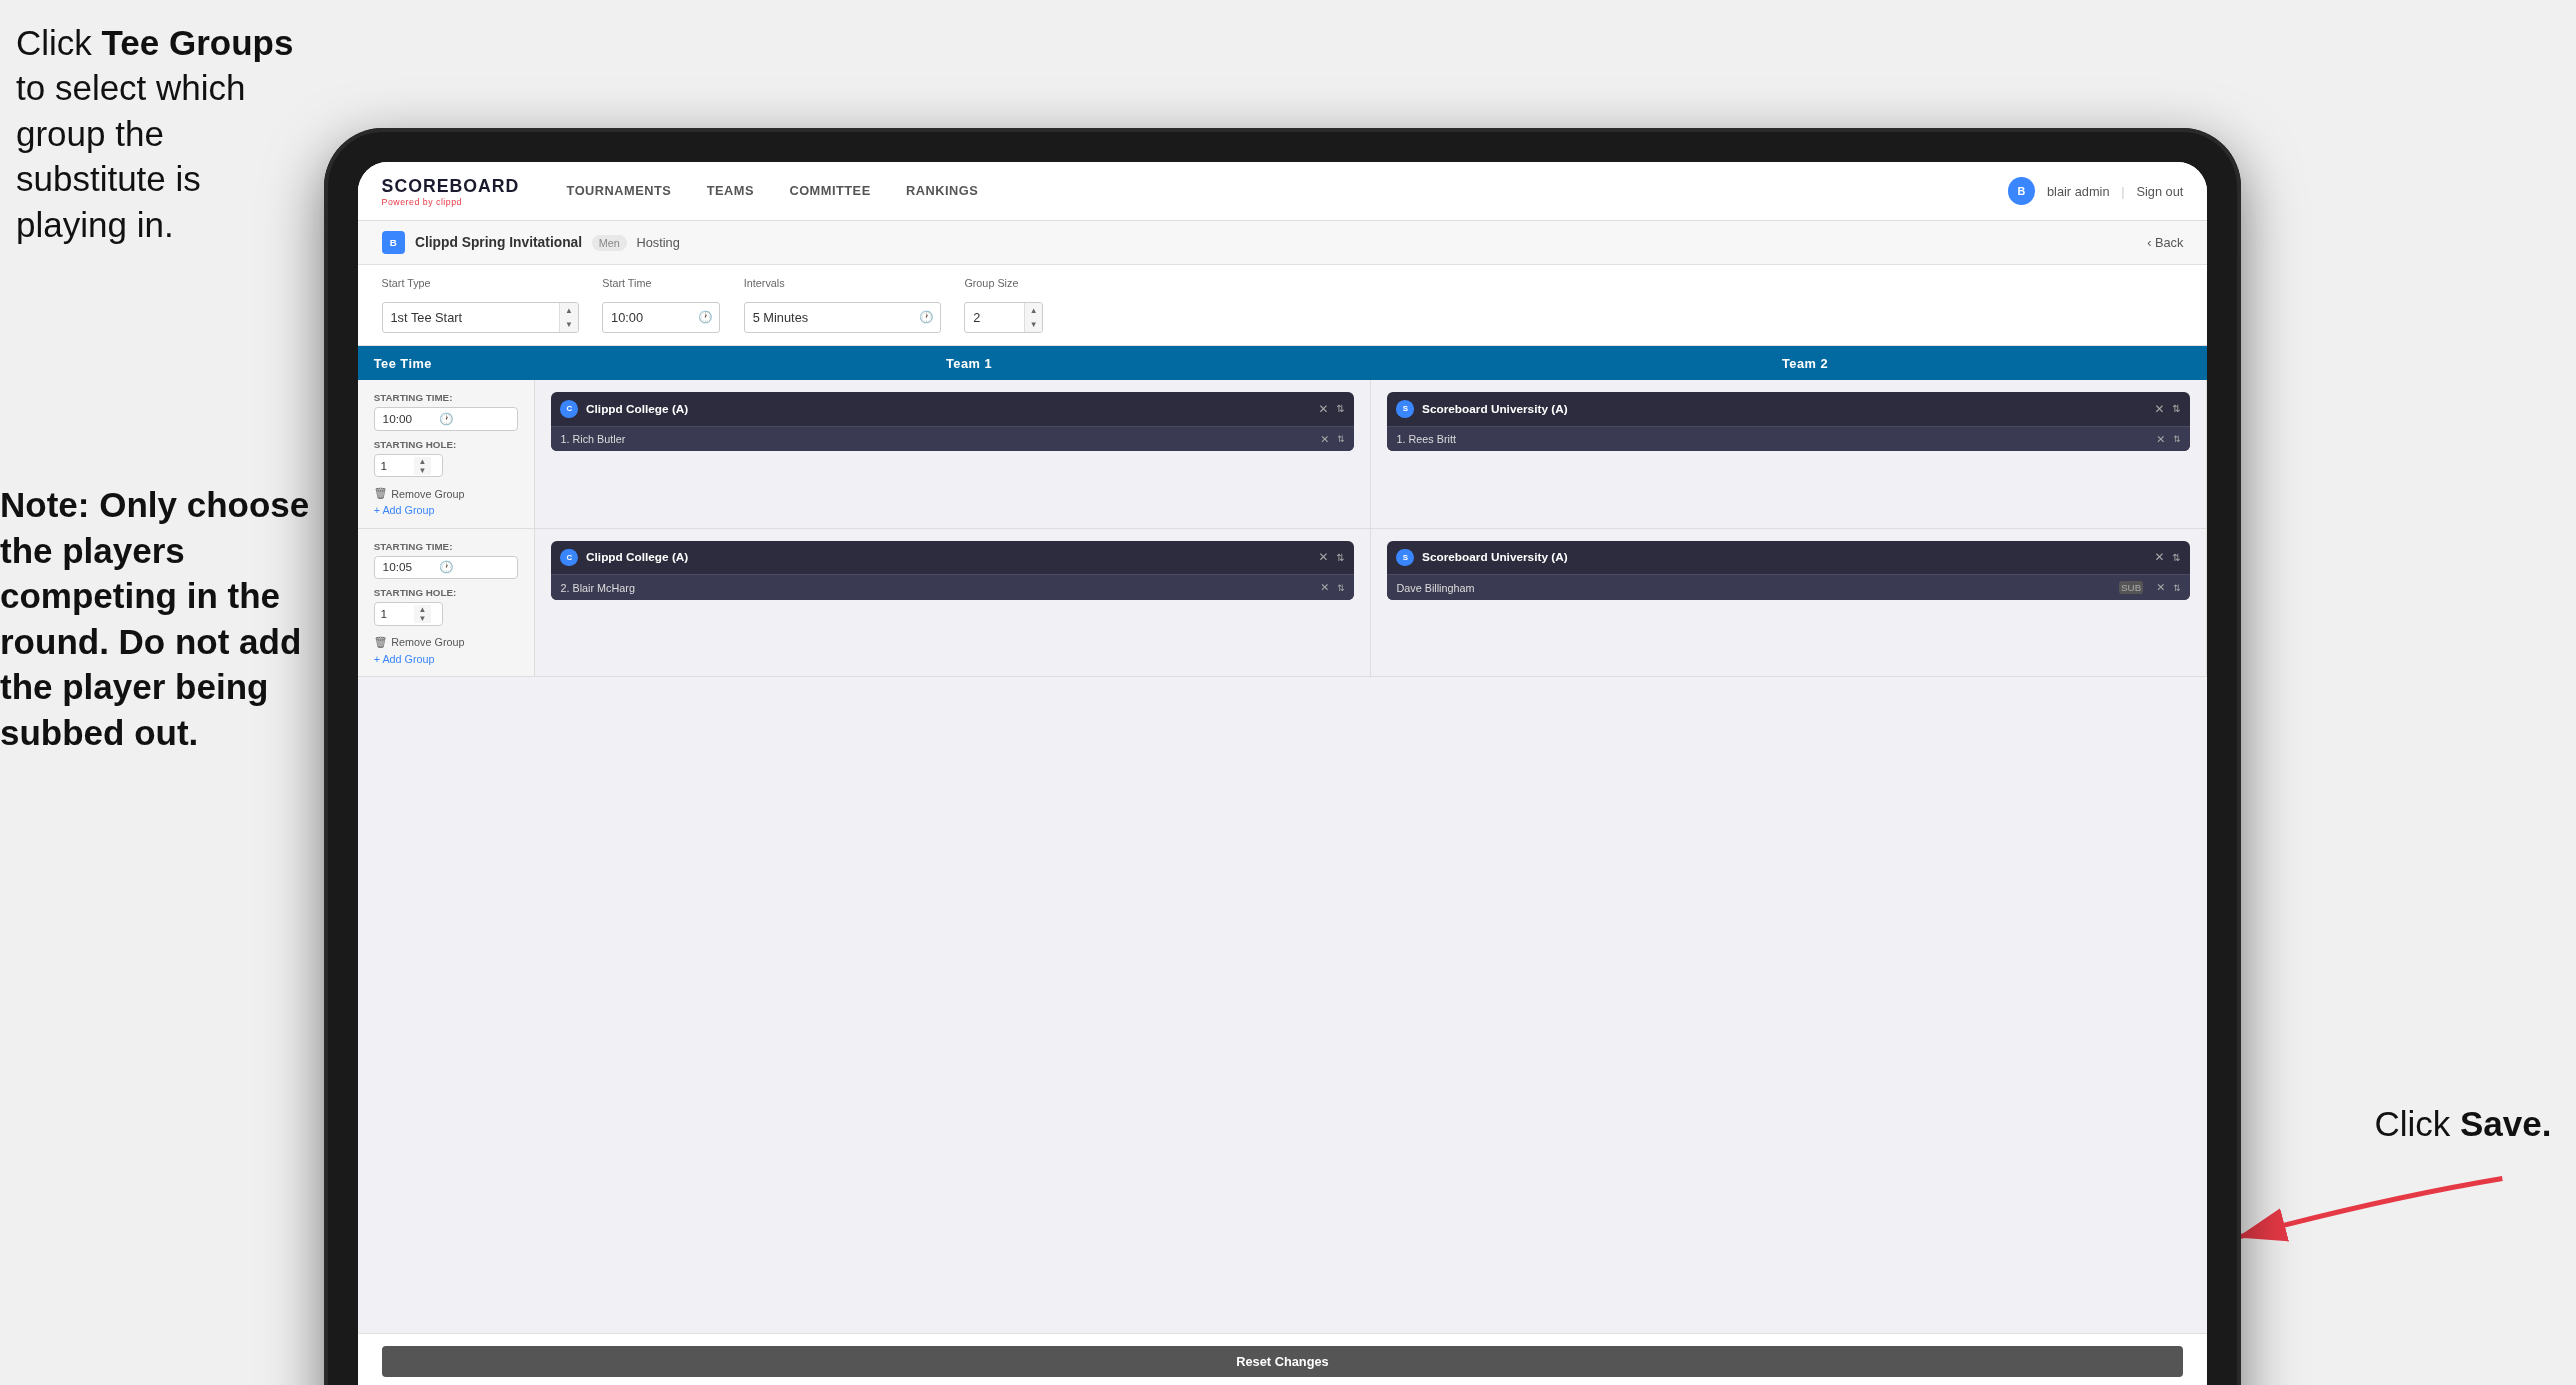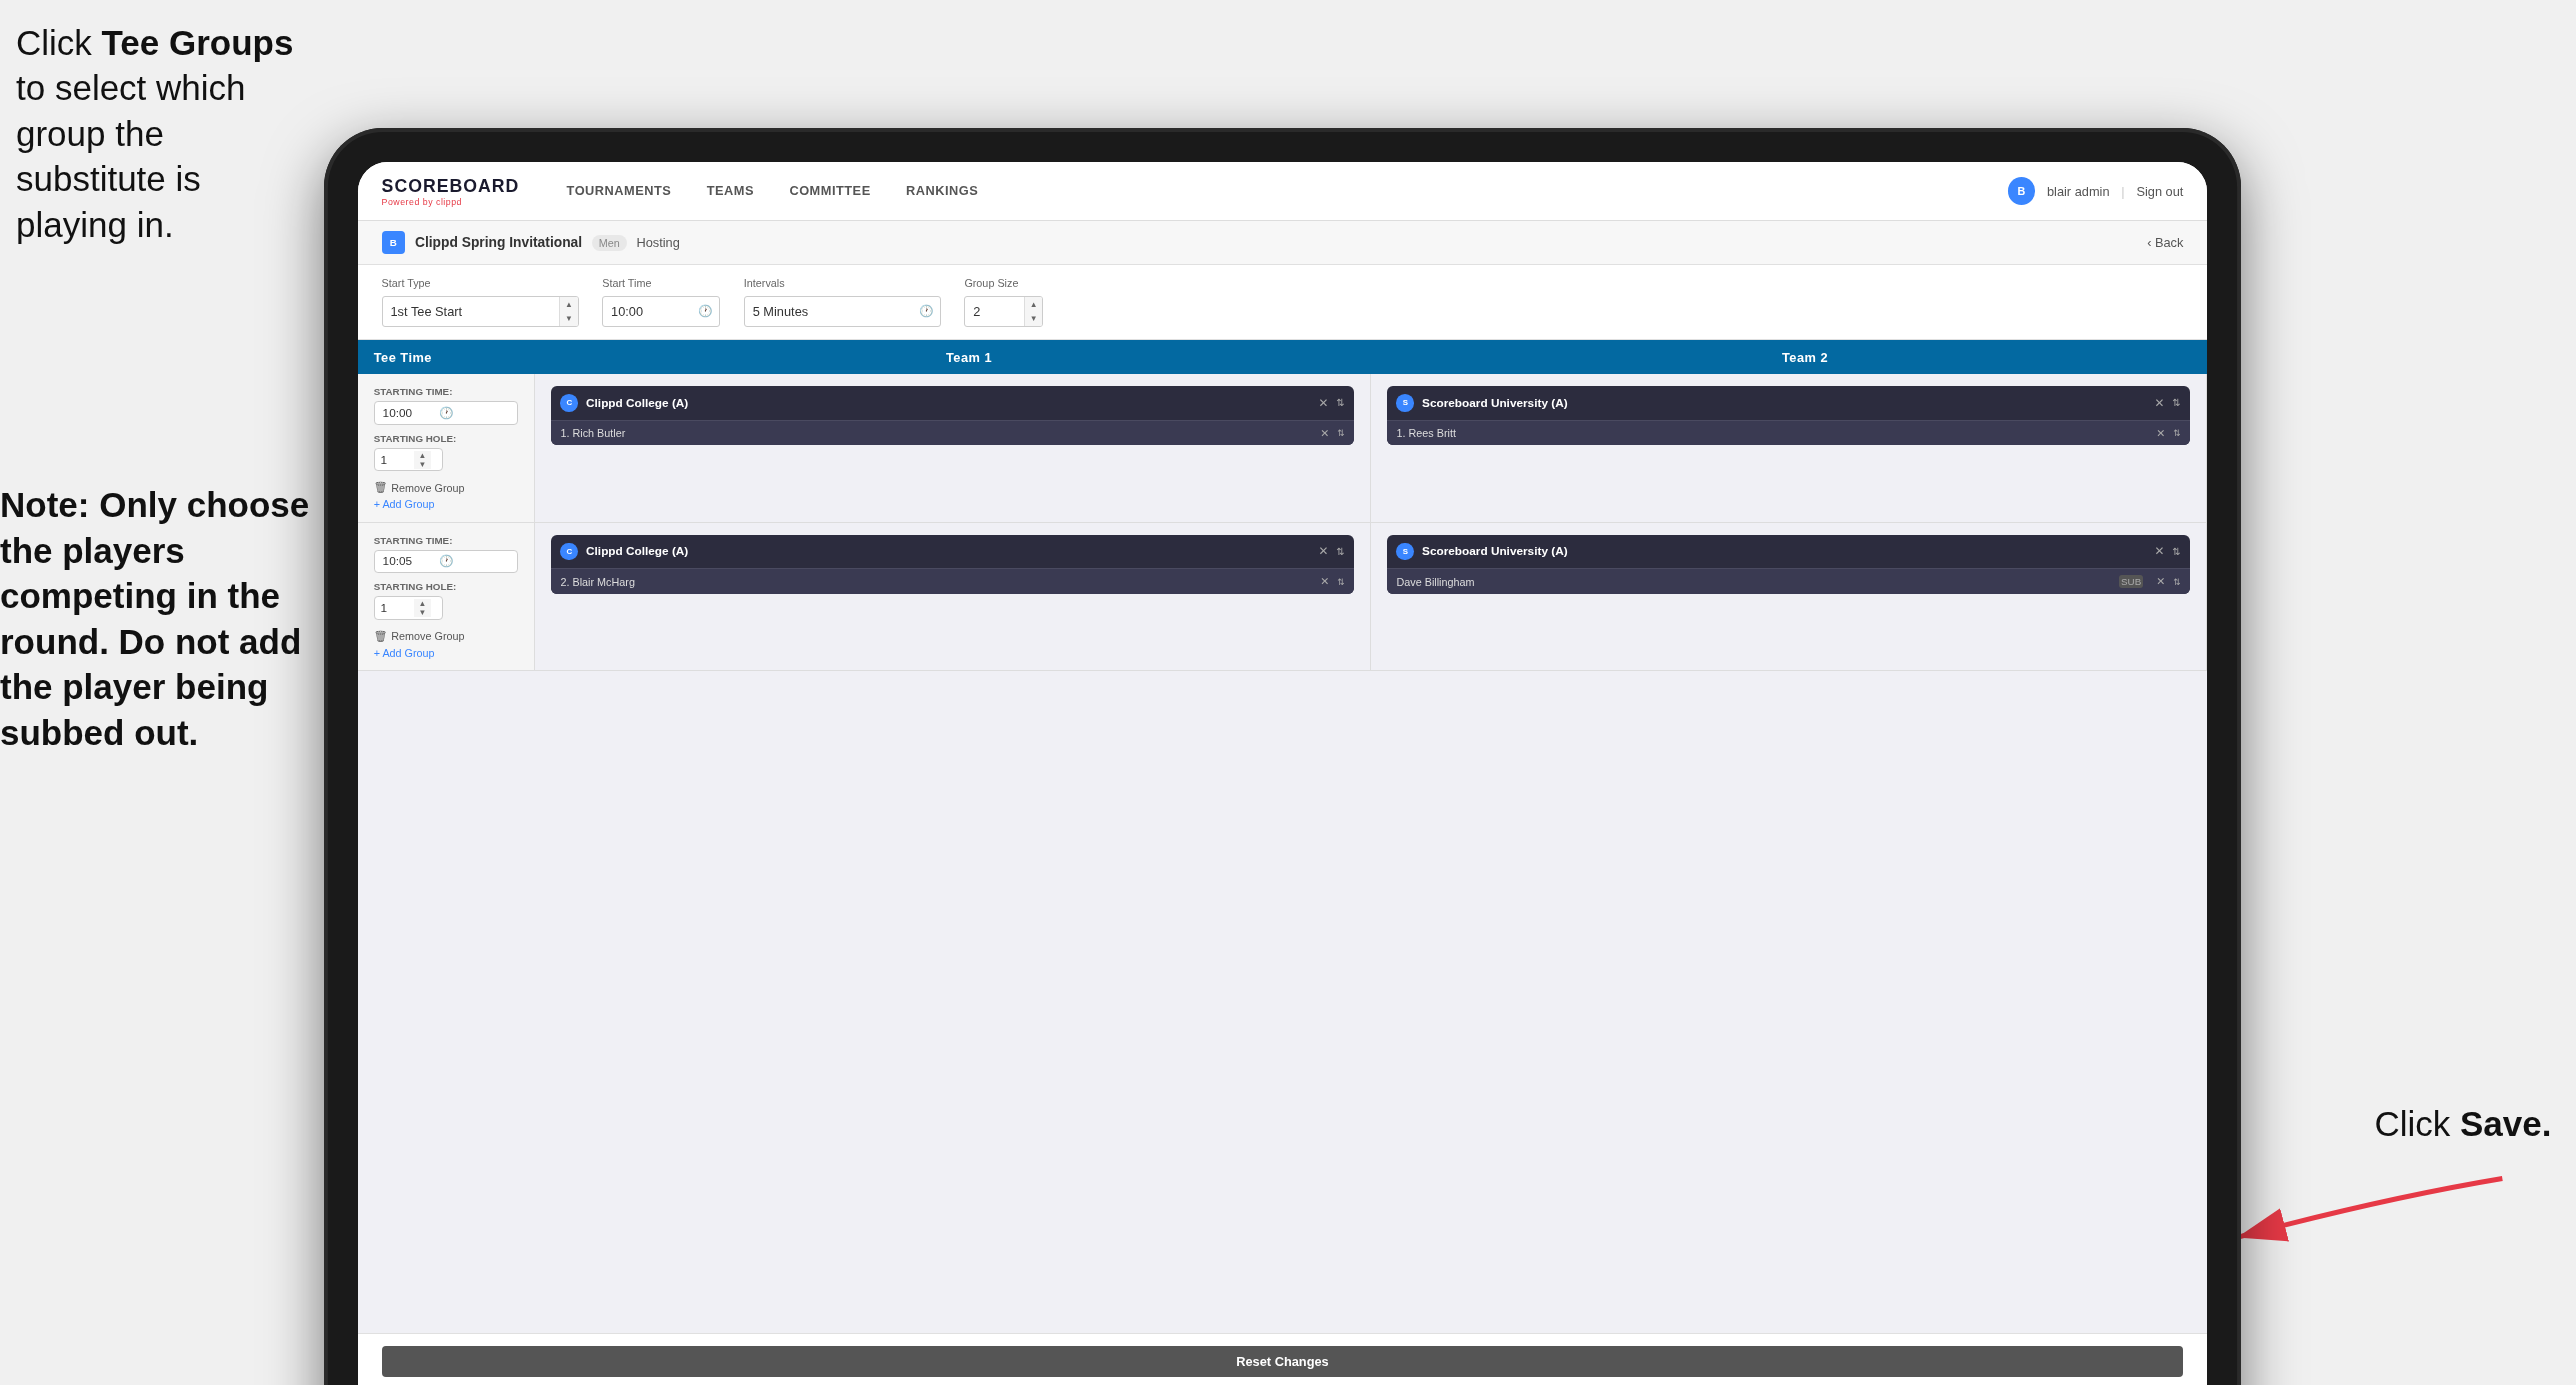--- a/index.html
+++ b/index.html
@@ -168,21 +168,21 @@
     
     .tee-settings {
       background: #fff;
       border-bottom: 1px solid #e0e0e0;
       padding: 11.8px 23.6px;
       display: flex;
       align-items: flex-end;
       gap: 23.6px;
       flex-shrink: 0;
     }
-    .field-group { display: flex; flex-direction: column; gap: 7px; }
+    .field-group { display: flex; flex-direction: column; gap: 13px; }
     .field-label { font-size: 10.8px; color: #666; font-weight: 500; }
     .field-input {
       display: flex;
       align-items: center;
       border: 1px solid #ccc;
       border-radius: 3px;
       overflow: hidden;
       height: 31px;
       background: #fff;
     }

